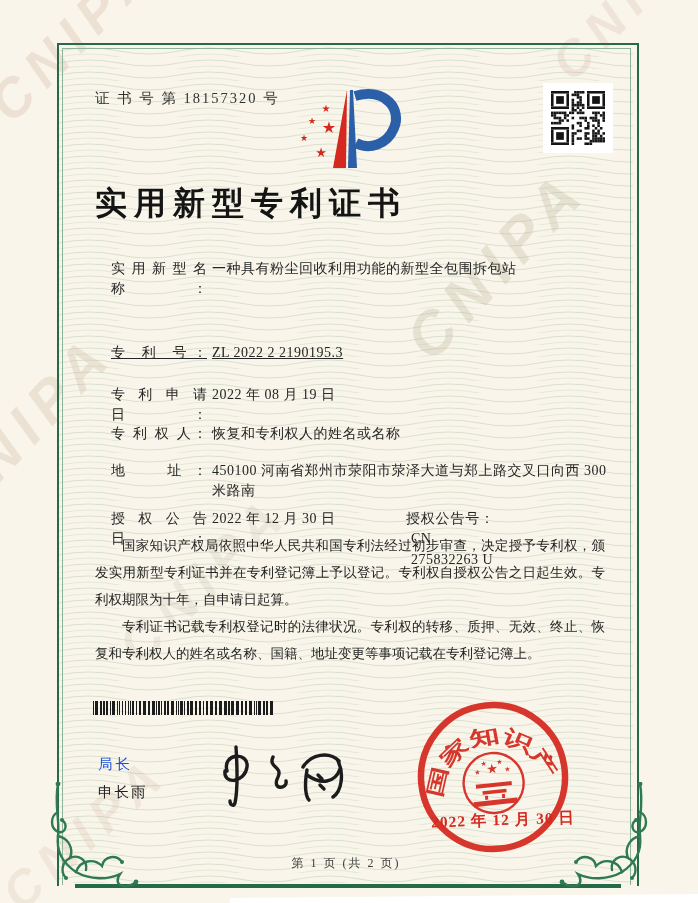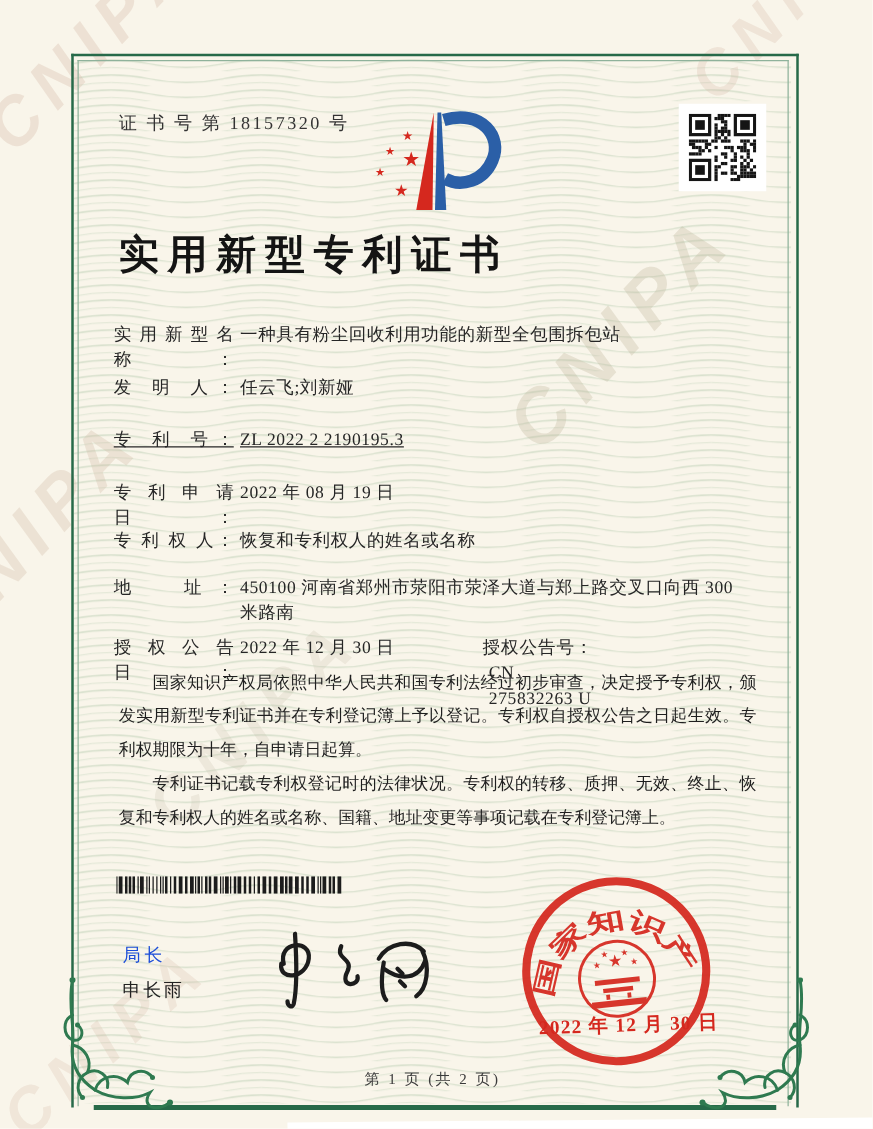--- a/index.html
+++ b/index.html
@@ -34,21 +34,21 @@
 
   
   .content{position:absolute;left:57px;top:43px;width:578px;height:841px;z-index:3;color:#2b2b2b;}
   .cert-no{position:absolute;left:38px;top:46px;font-size:14.5px;letter-spacing:2px;color:#333;}
   .logo{position:absolute;left:223px;top:40px;width:160px;height:97px;}
   .qr-box{position:absolute;left:486px;top:40px;width:70px;height:70px;background:#ffffff;
           display:flex;align-items:center;justify-content:center;}
   .doc-title{position:absolute;left:0;top:139px;width:100%;text-align:left;
      font-size:32px;font-weight:bold;letter-spacing:7px;color:#141414;padding-left:38px;}
 
-  .row{position:absolute;left:34px;display:flex;font-size:14px;line-height:1.45;color:#262626;}
+  .row{position:absolute;left:54px;display:flex;font-size:14px;line-height:1.45;color:#262626;}
   .row .lab{display:inline-block;width:96px;text-align:justify;text-align-last:justify;
             text-justify:inter-ideograph;white-space:pre-wrap;flex:none;}
   .row .val{margin-left:5px;letter-spacing:0.5px;}
   .row .val.addr{width:402px;}
   .r0{top:216px;} .r1{top:258px;} .r2{top:300px;text-decoration:underline;} .r3{top:342px;} .r4{top:381px;}
   .r5{top:418px;} .r6{top:466px;}
   .pair-right{position:absolute;left:295px;top:0;display:flex;flex-direction:column;}
   .pair-right .lab{width:88px;}
 
   .body-text{position:absolute;left:38px;top:489px;width:510px;font-size:13.5px;
@@ -291,24 +291,20 @@
         <rect x="5.142857142857143" y="41.142857142857146" width="7.714285714285715" height="7.714285714285715" fill="#151515"></rect>
       </svg>
   </div>
 
   <div class="doc-title">实用新型专利证书</div>
 
   <div class="row r0">
     <span class="lab">实用新型名称：</span>
     <span class="val">一种具有粉尘回收利用功能的新型全包围拆包站</span>
   </div>
-  <div class="row r1">
-    <span class="lab">发 明 人：</span>
-    <span class="val">任云飞;刘新娅</span>
-  </div>
   <div class="row r2">
     <span class="lab">专 利 号：</span>
     <span class="val">ZL 2022 2 2190195.3</span>
   </div>
   <div class="row r3">
     <span class="lab">专 利 申 请 日：</span>
     <span class="val">2022 年 08 月 19 日</span>
   </div>
   <div class="row r4">
     <span class="lab">专 利 权 人：</span>

